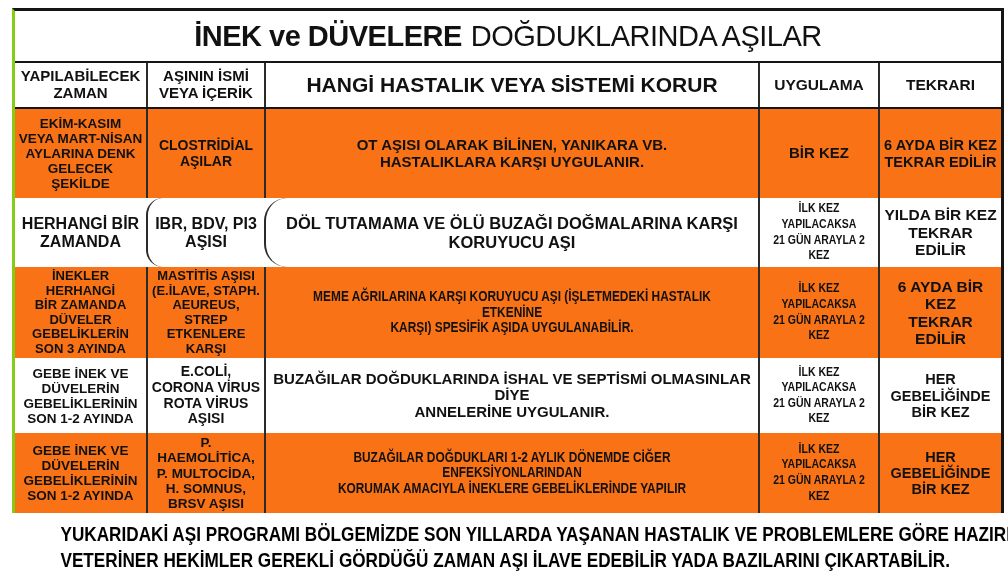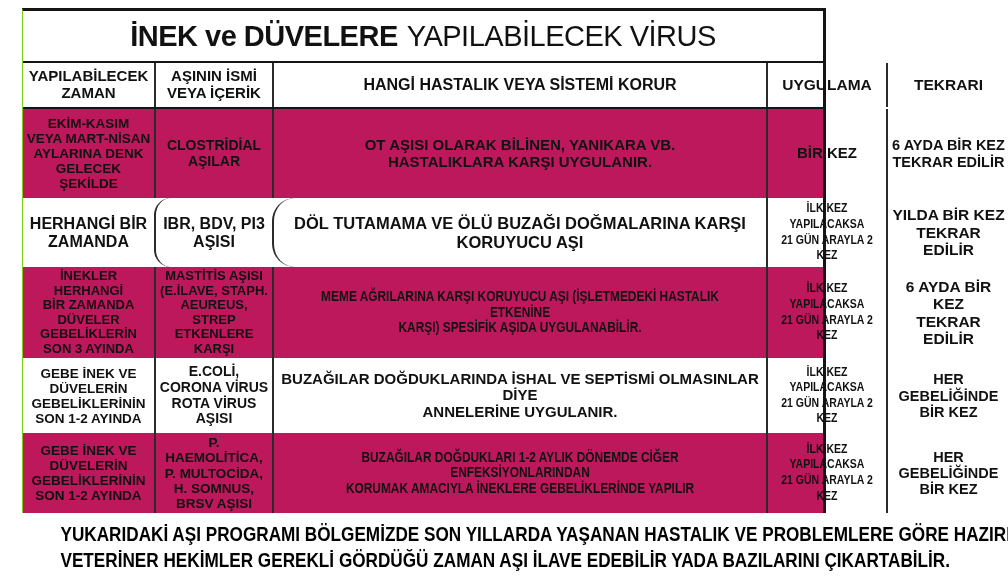--- a/index.html
+++ b/index.html
@@ -1,39 +1,39 @@
 <!DOCTYPE html>
 <html><head>
 <meta charset="utf-8">
 <style>
   html,body{margin:0;padding:0;background:#fff;}
   .sheet{
     position:relative;width:1008px;height:585px;background:#ffffff;
     font-family:"Liberation Sans",sans-serif;color:#111;overflow:hidden;
   }
   .vtable{
-    position:absolute;left:22px;top:8px;width:804px;
-    border-top:3px solid #151515;border-left:1px solid #84cc16;border-right:3px solid #151515;
+    position:absolute;left:12px;top:8px;width:992px;
+    border-top:3px solid #151515;border-left:3px solid #84cc16;border-right:3px solid #151515;
     box-sizing:border-box;background:#fff;
   }
   .t-title{
     height:50px;display:flex;align-items:center;justify-content:center;
     border-bottom:2px solid #151515;font-size:29px;letter-spacing:-0.5px;
   }
   .t-title .b{font-weight:bold;margin-right:9px;}
   .t-title .r{font-weight:normal;}
   .grid{display:grid;grid-template-columns:131px 118px 494px 120px 123px;}
   .t-head{border-bottom:2px solid #151515;}
   .t-head .cell{min-height:44px;font-size:15px;}
   .cell{
     display:flex;align-items:center;justify-content:center;text-align:center;
     font-weight:bold;white-space:pre-line;line-height:1.12;padding:2px 3px;box-sizing:border-box;
   }
   .grid .cell + .cell{border-left:2px solid #2b2b2b;}
-  .shade{background:#be185d;}
+  .shade{background:#f97316;}
   .r1 .cell{min-height:89px;}
   .r2 .cell{min-height:69px;}
   .r3 .cell{min-height:84px;}
   .r4 .cell{min-height:75px;}
   .r5 .cell{min-height:78px;}
   .c-zaman{font-size:13.5px;}
   .r2 .c-zaman{font-size:16px;}
   .c-asi{font-size:14px;}
   .r2 .c-asi{font-size:16px;border-radius:17px;}
   .c-korur{font-size:15px;}
@@ -51,29 +51,29 @@
 </style>
 </head>
 <body>
 
 <div class="sheet">
 
   <div class="vtable">
 
     <div class="t-title">
       <span class="b">İNEK ve DÜVELERE</span>
-      <span class="r">YAPILABİLECEK VİRUS</span>
+      <span class="r">DOĞDUKLARINDA AŞILAR</span>
     </div>
 
     <div class="grid t-head">
       <div class="cell">YAPILABİLECEK
 ZAMAN</div>
       <div class="cell">AŞININ İSMİ
 VEYA İÇERİK</div>
-      <div class="cell" style="font-size:16px;">HANGİ HASTALIK VEYA SİSTEMİ KORUR</div>
+      <div class="cell" style="font-size:21px;">HANGİ HASTALIK VEYA SİSTEMİ KORUR</div>
       <div class="cell" style="font-size:15.5px;">UYGULAMA</div>
       <div class="cell" style="font-size:15.5px;">TEKRARI</div>
     </div>
 
     <div class="grid r1 shade">
       <div class="cell c-zaman">EKİM-KASIM
 VEYA MART-NİSAN
 AYLARINA DENK
 GELECEK ŞEKİLDE</div>
       <div class="cell c-asi">CLOSTRİDİAL

